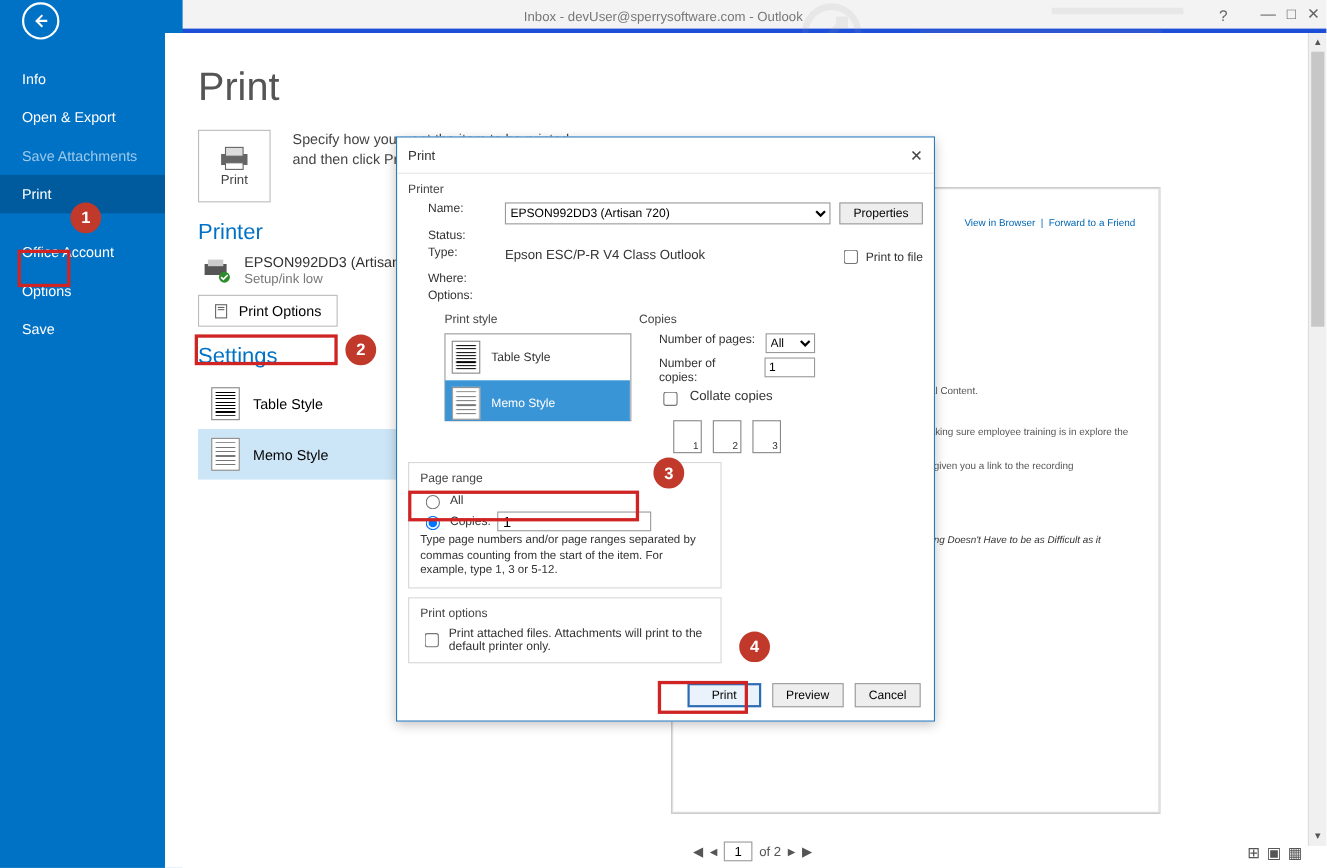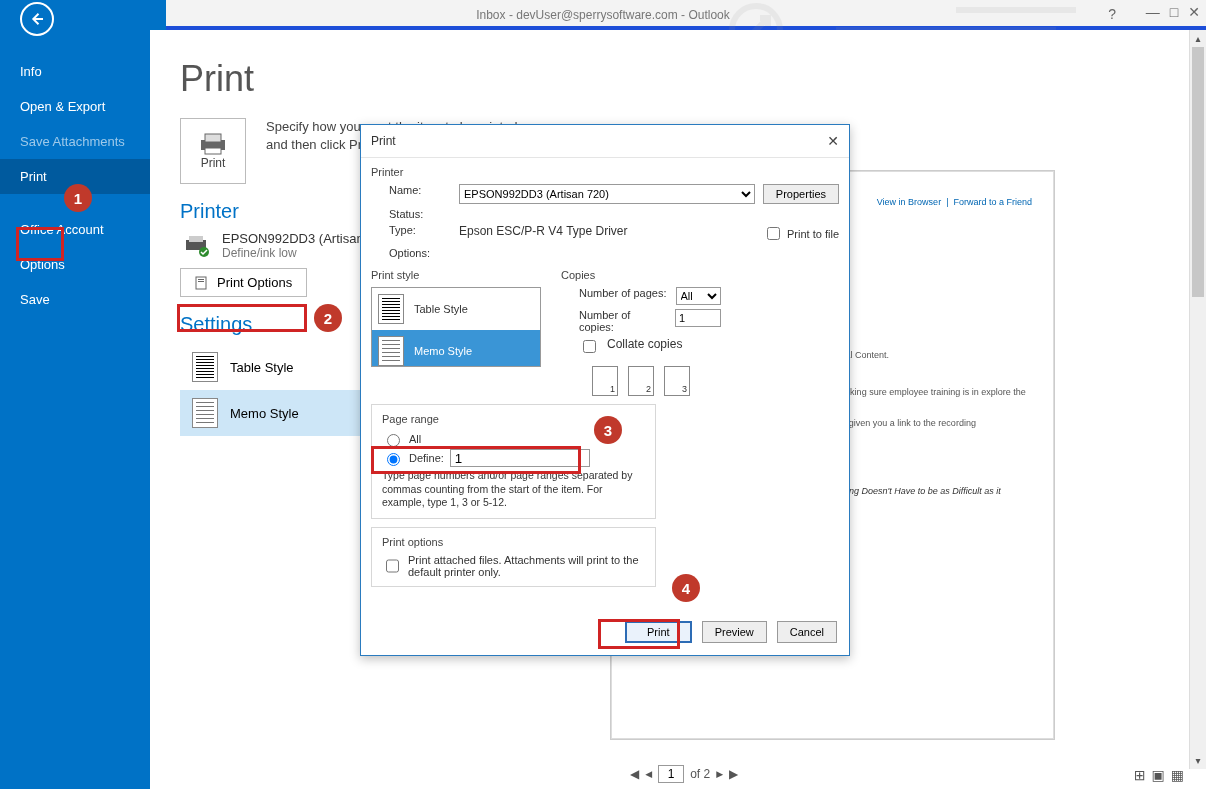--- a/index.html
+++ b/index.html
@@ -68,21 +68,21 @@
   .dialog .dlg-title { padding:8px 10px; font-size:12px; border-bottom:1px solid #e5e5e5; display:flex; justify-content:space-between; align-items:center; }
   .dialog .close { font-size:14px; cursor:pointer; color:#444; }
   .dialog .body { padding:8px 10px 10px 10px; }
   .grp-label { font-size:11px; color:#444; margin-bottom:6px; }
   .row { display:flex; gap:8px; margin:4px 0;padding-left:18px; }
   .row label { width:62px; font-size:11px; }
   select.printer { flex:1; font-size:11px; border:1px solid #999; height:20px; background:#fff; }
   .btn { border:1px solid #999; background:#eee; padding:3px 12px; font-size:11px; cursor:pointer; }
   .btn.primary { border:2px solid #2d6cb5; background:#eaf2fb; padding:3px 20px; }
 
-  .twocol { display:flex; gap:20px; margin-top:10px; }
+  .twocol { display:flex; gap:7px; margin-top:10px;margin-left:33px; }
   .style-list { border:1px solid #999; height:80px; overflow:auto; width:170px; }
   .style-list .opt { display:flex; gap:10px; padding:6px; align-items:center; font-size:11px; }
   .style-list .opt.sel { background:#3a95d6; color:#fff; }
   .copies-col { width:160px; }
   .copies-col .row label { width:110px; }
   .numbox { width:46px; border:1px solid #999; height:18px; text-align:left; padding-left:3px; font-size:11px; }
   .collate-icons { display:flex; gap:10px; margin-top:10px; justify-content:center; }
   .collate-icons .stack { width:26px; height:30px; border:1px solid #888; position:relative; font-size:9px; }
   .collate-icons .stack span { position:absolute; right:2px; bottom:1px; }
   .collate-icons .stack::before { content:""; position:absolute; left:-4px; top:-4px; width:100%; height:100%; border:1px solid #aaa; background:#fff; z-index:-1; }
@@ -157,21 +157,21 @@
   <div class="section-title">Printer</div>
   <div class="printer-row">
     <svg width="28" height="24">
         <rect x="2" y="6" width="20" height="10" fill="#555"></rect>
         <rect x="5" y="2" width="14" height="6" fill="#ccc"></rect>
         <circle cx="20" cy="18" r="5" fill="#2e8b2e"></circle>
         <path d="M17 18 l2 2 l4 -4" stroke="#fff" stroke-width="1.5" fill="none"></path>
       </svg>
     <div>
       <div>EPSON992DD3 (Artisan 720)</div>
-      <div class="sub">Define/ink low</div>
+      <div class="sub">Setup/ink low</div>
     </div>
   </div>
   <div style="position:relative; display:inline-block;">
     <button class="print-options-btn">
       <svg width="14" height="14">
           <rect x="1" y="1" width="10" height="12" fill="none" stroke="#666"></rect>
           <rect x="3" y="3" width="6" height="1" fill="#666"></rect>
           <rect x="3" y="5" width="6" height="1" fill="#666"></rect>
         </svg>
       <span>Print Options</span>
@@ -241,26 +241,29 @@
     <div class="row">
       <label>Name:</label>
       <select class="printer"><option>EPSON992DD3 (Artisan 720)</option></select>
       <button class="btn">Properties</button>
     </div>
     <div class="row">
         <label>Status:</label>
       </div>
     <div class="row">
         <label>Type:</label>
-        <span>Epson ESC/P-R V4 Type Driver</span>
+        <span>Epson ESC/P-R V4 Class Outlook</span>
       <div style="margin-left:auto" class="print-to-file">
           <input type="checkbox" style="">
           <span>Print to file</span>
         </div>
     </div>
+    <div class="row">
+        <label>Where:</label>
+      </div>
     <div class="row">
         <label>Options:</label>
       </div>
 
     <div class="twocol">
       <div>
         <div class="grp-label">Print style</div>
         <div style="display:flex; gap:8px;">
           <div class="style-list">
             <div class="opt">
@@ -303,21 +306,21 @@
     </div>
 
     <div class="pagerange">
       <div class="grp-label">Page range</div>
       <div class="radio">
           <input type="radio" name="pr" style="">
           <span>All</span>
         </div>
       <div class="radio">
           <input type="radio" name="pr" checked="" style="">
-          <span>Define:</span>
+          <span>Copies:</span>
           <input type="text" value="1" style="">
         </div>
       <div class="hint">Type page numbers and/or page ranges separated by commas counting from the start of the item.  For example, type 1, 3 or 5-12.</div>
     </div>
 
     <div class="printopts">
       <div class="grp-label">Print options</div>
       <div class="chk">
           <input type="checkbox" style="">
           <span>Print attached files.  Attachments will print to the default printer only.</span>

